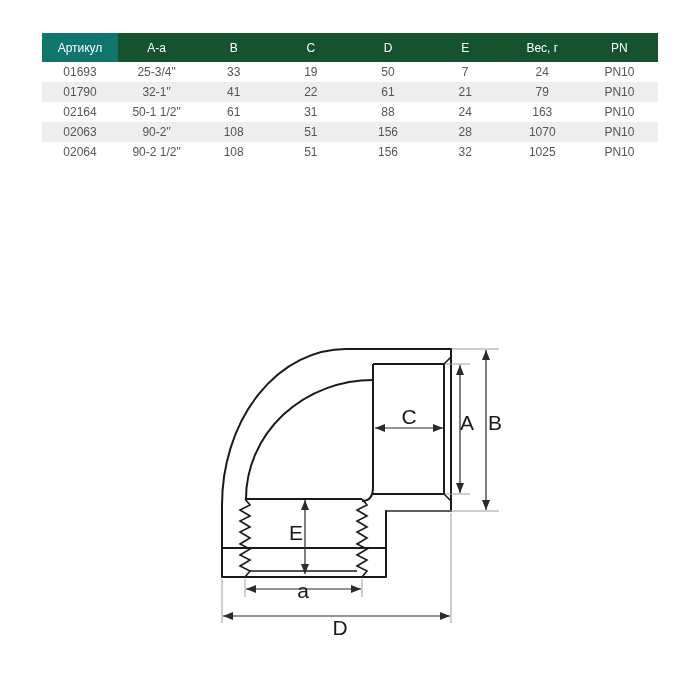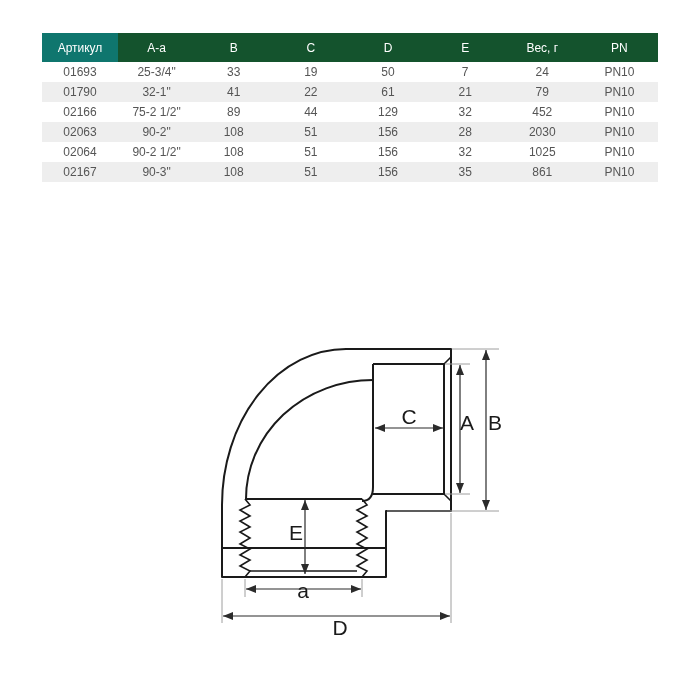--- a/index.html
+++ b/index.html
@@ -62,57 +62,47 @@
         <td>01790</td>
         <td>32-1"</td>
         <td>41</td>
         <td>22</td>
         <td>61</td>
         <td>21</td>
         <td>79</td>
         <td>PN10</td>
       </tr>
       <tr>
-        <td>02166</td>
-        <td>75-2 1/2"</td>
-        <td>89</td>
-        <td>44</td>
-        <td>129</td>
-        <td>32</td>
-        <td>452</td>
+        <td>02164</td>
+        <td>50-1 1/2"</td>
+        <td>61</td>
+        <td>31</td>
+        <td>88</td>
+        <td>24</td>
+        <td>163</td>
         <td>PN10</td>
       </tr>
       <tr>
         <td>02063</td>
         <td>90-2"</td>
         <td>108</td>
         <td>51</td>
         <td>156</td>
         <td>28</td>
-        <td>2030</td>
+        <td>1070</td>
         <td>PN10</td>
       </tr>
       <tr>
         <td>02064</td>
         <td>90-2 1/2"</td>
         <td>108</td>
         <td>51</td>
         <td>156</td>
         <td>32</td>
         <td>1025</td>
-        <td>PN10</td>
-      </tr>
-      <tr>
-        <td>02167</td>
-        <td>90-3"</td>
-        <td>108</td>
-        <td>51</td>
-        <td>156</td>
-        <td>35</td>
-        <td>861</td>
         <td>PN10</td>
       </tr>
     </tbody>
 </table>
 
 <svg class="drawing" viewBox="0 0 700 700" xmlns="http://www.w3.org/2000/svg">
   <defs>
     <marker id="arr" markerUnits="userSpaceOnUse" markerWidth="11" markerHeight="9" refX="10" refY="4" orient="auto-start-reverse">
       <path d="M0,0 L10,4 L0,8 Z" fill="#2b2b2b"></path>
     </marker>

